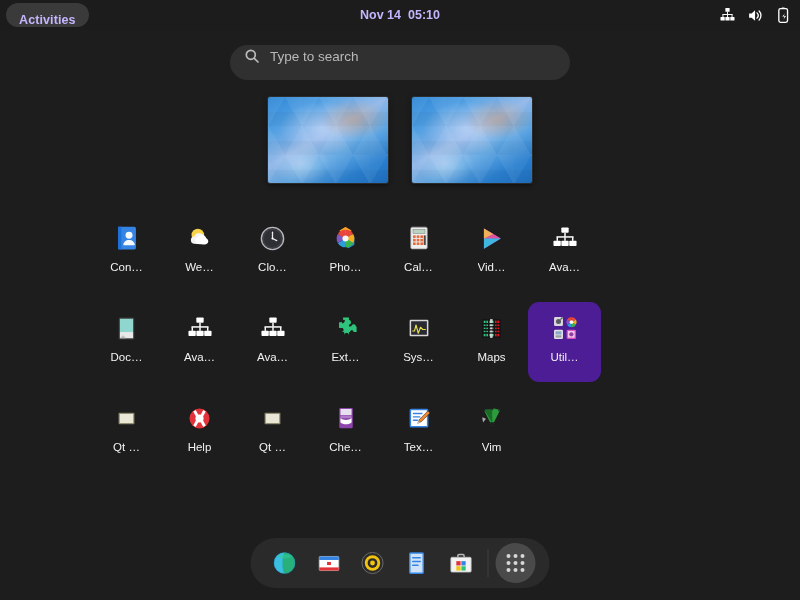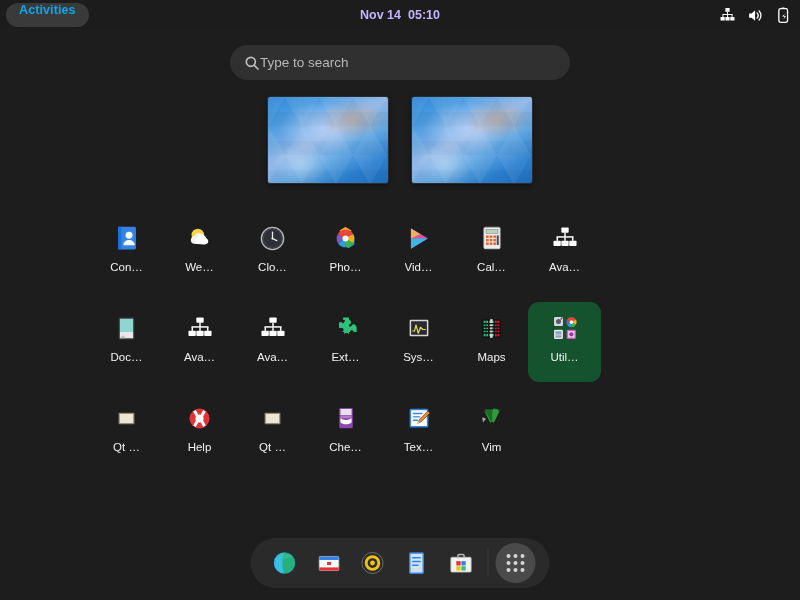--- a/index.html
+++ b/index.html
@@ -30,25 +30,25 @@
     display: flex;
     align-items: center;
   }
 
   #activities-button {
     margin-left: 6px;
     height: 24px;
     padding: 0 13px;
     border-radius: 12px;
     background: #3a3a3a;
-    color: #0ea5e9;
+    color: #c4b5fd;
     font-size: 12.5px;
     font-weight: bold;
     display: flex;
-    align-items: flex-start;
+    align-items: flex-end;
     letter-spacing: 0.1px;
   }
 
   #clock-area {
     position: absolute;
     left: 0; right: 0;
     top: 0;
     height: 30px;
     display: flex;
     align-items: center;
@@ -84,22 +84,23 @@
   
   #search-entry {
     position: absolute;
     top: 45px;
     left: 230px;
     width: 340px;
     height: 35px;
     border-radius: 18px;
     background: #303030;
     display: flex;
-    align-items: center;
-    padding: 6px 14px;
+    align-items: flex-end;
+    padding: 16px 14px;
+    gap: 10px;
   }
   #search-icon { width: 16px; height: 16px; flex: none; opacity: .85; }
   #search-placeholder {
     color: #b9b9b9;
     font-size: 13.5px;
   }
 
   
   #workspaces {
     position: absolute;
@@ -157,21 +158,21 @@
     width: 73px;
     height: 80px;
     border-radius: 11px;
     display: flex;
     flex-direction: column;
     align-items: center;
     justify-content: flex-start;
     padding-top: 10px;
     gap: 7px;
   }
-  .app-cell.selected { background: #14532d; }
+  .app-cell.selected { background: #4c1d95; }
   .app-icon {
     width: 32px;
     height: 32px;
     display: flex;
     align-items: center;
     justify-content: center;
     flex: none;
   }
   .app-icon svg { display: block; }
   .app-label {
@@ -359,32 +360,20 @@
             <path d="M6.9 21.25a10.5 10.5 0 0 1 0-10.5L16 16z" fill="#7e57c2"></path>
             <path d="M6.9 10.75A10.5 10.5 0 0 1 16 5.5V16z" fill="#e8453c"></path>
             <circle cx="16" cy="16" r="3.6" fill="#f6f6f6"></circle>
           </svg>
         </span>
         <span class="app-label">Pho…</span>
       </div>
 
       <div class="app-cell">
         <span class="app-icon">
-          <svg width="27" height="27" viewBox="0 0 32 32">
-            <path d="M7 4l20 12L7 28z" fill="#9b59d0"></path>
-            <path d="M7 4l20 12H7z" fill="#e0539b"></path>
-            <path d="M7 16h20L7 28z" fill="#3fb6e0"></path>
-            <path d="M7 4l11 6.6L7 16z" fill="#f2c14e" opacity=".85"></path>
-          </svg>
-        </span>
-        <span class="app-label">Vid…</span>
-      </div>
-
-      <div class="app-cell">
-        <span class="app-icon">
           <svg width="24" height="24" viewBox="0 0 32 32">
             <rect x="5" y="1.5" width="22" height="29" rx="2" fill="#eeeeee" stroke="#9a9a9a" stroke-width="1"></rect>
             <rect x="8" y="4.5" width="16" height="5.5" fill="#b8d4c0" stroke="#7f7f7f" stroke-width=".7"></rect>
             <g fill="#e56a3a">
               <rect x="8" y="12.5" width="3.6" height="3.4"></rect>
               <rect x="12.9" y="12.5" width="3.6" height="3.4"></rect>
               <rect x="17.8" y="12.5" width="3.6" height="3.4"></rect>
               <rect x="8" y="17.2" width="3.6" height="3.4"></rect>
               <rect x="12.9" y="17.2" width="3.6" height="3.4"></rect>
               <rect x="17.8" y="17.2" width="3.6" height="3.4"></rect>
@@ -393,20 +382,32 @@
               <rect x="17.8" y="21.9" width="3.6" height="3.4"></rect>
             </g>
             <rect x="22.3" y="12.5" width="2.7" height="12.8" fill="#4a4a4a"></rect>
           </svg>
         </span>
         <span class="app-label">Cal…</span>
       </div>
 
       <div class="app-cell">
         <span class="app-icon">
+          <svg width="27" height="27" viewBox="0 0 32 32">
+            <path d="M7 4l20 12L7 28z" fill="#9b59d0"></path>
+            <path d="M7 4l20 12H7z" fill="#e0539b"></path>
+            <path d="M7 16h20L7 28z" fill="#3fb6e0"></path>
+            <path d="M7 4l11 6.6L7 16z" fill="#f2c14e" opacity=".85"></path>
+          </svg>
+        </span>
+        <span class="app-label">Vid…</span>
+      </div>
+
+      <div class="app-cell">
+        <span class="app-icon">
           <svg width="26" height="26" viewBox="0 0 32 32" fill="#ffffff">
             <rect x="11.5" y="3" width="9" height="6.5" rx="1"></rect>
             <rect x="15.1" y="9.5" width="1.8" height="5"></rect>
             <rect x="5.5" y="13.8" width="21" height="1.8"></rect>
             <rect x="5.6" y="15" width="1.8" height="4.5"></rect>
             <rect x="24.6" y="15" width="1.8" height="4.5"></rect>
             <rect x="15.1" y="15" width="1.8" height="4.5"></rect>
             <rect x="1.8" y="19.3" width="9" height="6.5" rx="1"></rect>
             <rect x="11.5" y="19.3" width="9" height="6.5" rx="1"></rect>
             <rect x="21.2" y="19.3" width="9" height="6.5" rx="1"></rect>

